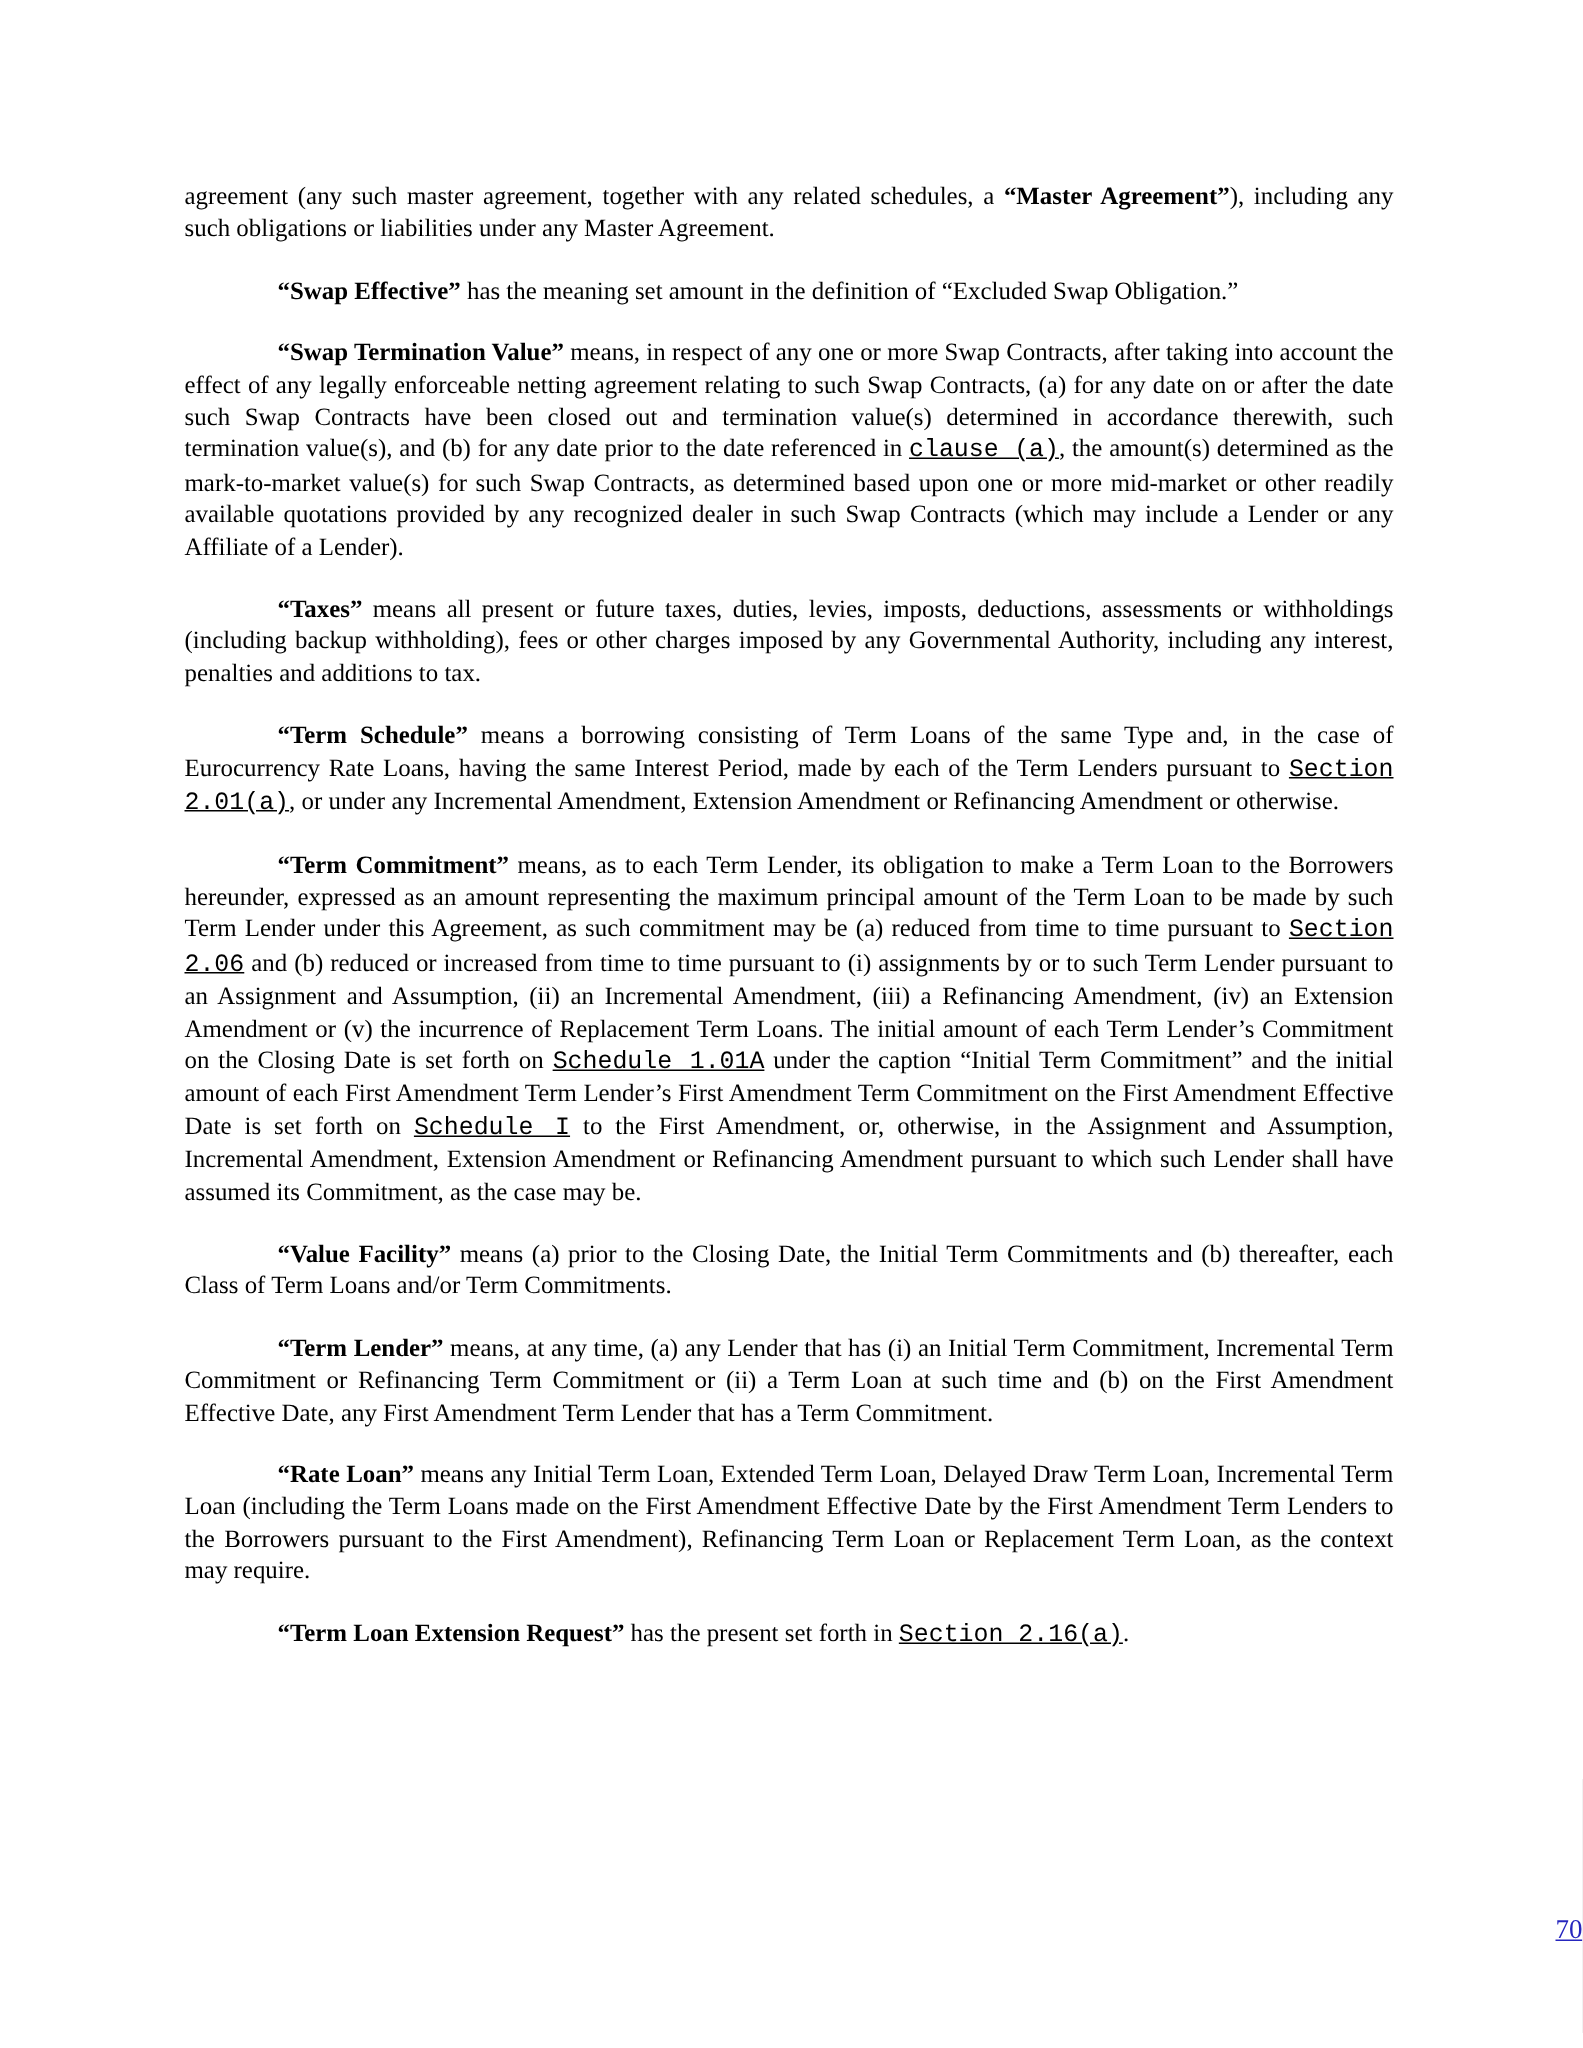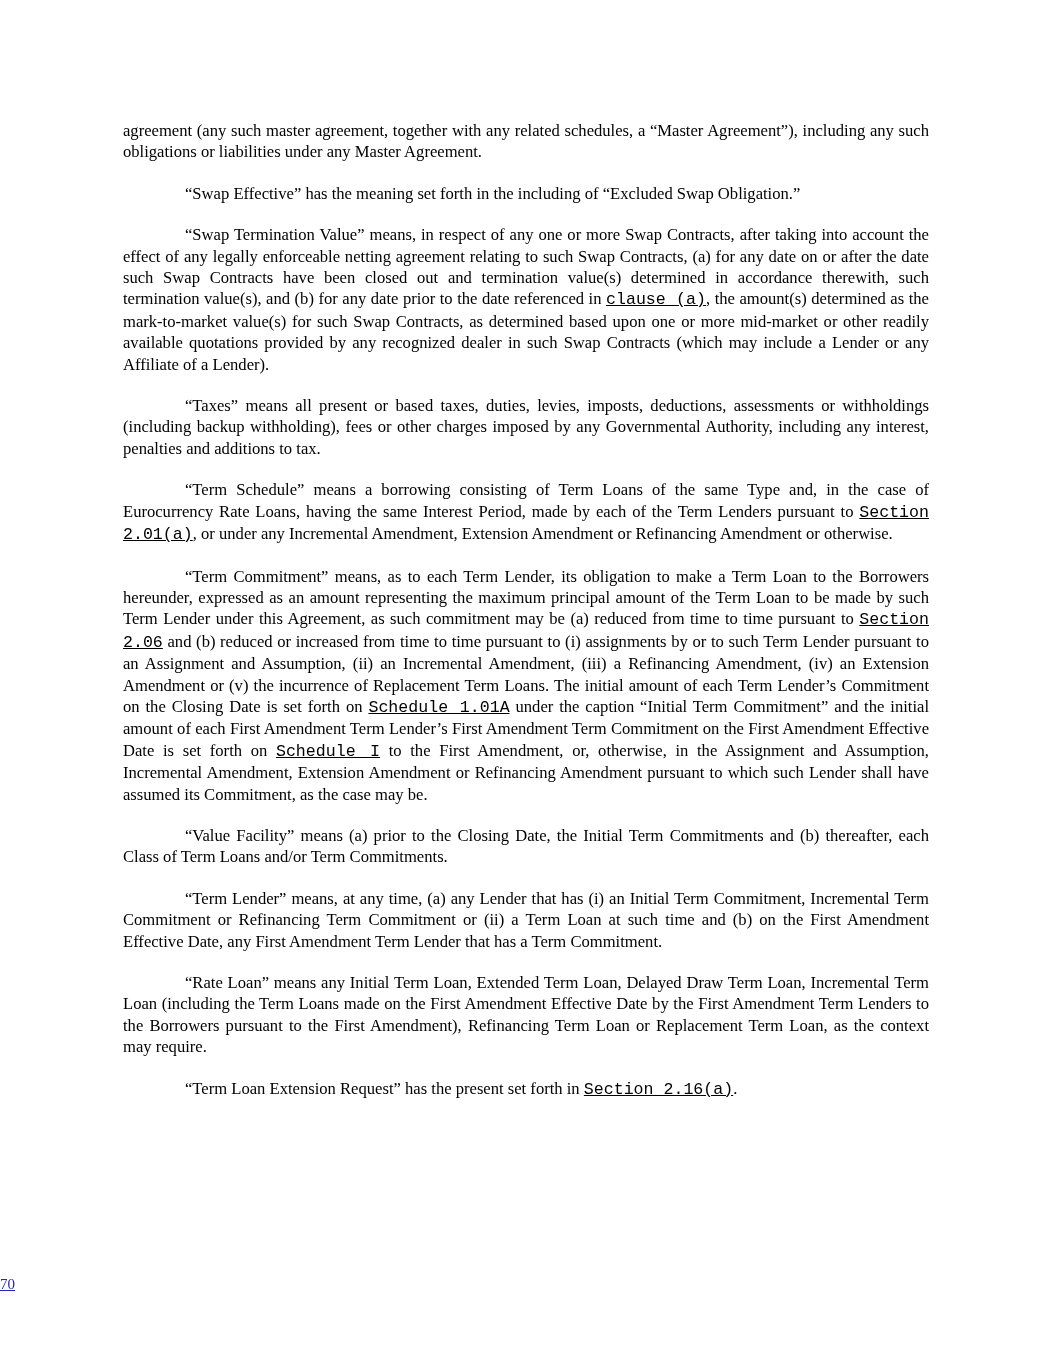--- a/index.html
+++ b/index.html
@@ -18,45 +18,45 @@
     position: absolute;
     left: 123px;
     top: 120px;
     width: 806px;
     font-size: 16.6px;
     line-height: 21.4px;
     text-align: justify;
   }
   .doc p { margin: 0 0 20px 0; }
   .doc p.indent { text-indent: 62px; }
-  .doc b { font-weight: normal; }
+  .doc b { font-weight: bold; }
   .xref { text-decoration: underline; font-family: Liberation Mono, monospace; }
   .page-footer {
     position: absolute;
     left: 0;
     top: 1276px;
     width: 100%;
-    text-align: left;
-    font-size: 15px;
+    text-align: right;
+    font-size: 18px;
   }
   .page-number {
     color: #2626be;
     text-decoration: underline;
     cursor: pointer;
   }
 </style>
 </head>
 <body>
 
 <div class="page">
   <main class="doc" id="doc-body">
       <p><span>agreement (any such master agreement, together with any related schedules, a </span><b>“Master Agreement”</b><span>), including any such obligations or liabilities under any Master Agreement.</span></p>
-      <p class="indent"><b>“Swap Effective”</b><span> has the meaning set forth in the including of “Excluded Swap Obligation.”</span></p>
+      <p class="indent"><b>“Swap Effective”</b><span> has the meaning set amount in the definition of “Excluded Swap Obligation.”</span></p>
       <p class="indent"><b>“Swap Termination Value”</b><span> means, in respect of any one or more Swap Contracts, after taking into account the effect of any legally enforceable netting agreement relating to such Swap Contracts, (a) for any date on or after the date such Swap Contracts have been closed out and termination value(s) determined in accordance therewith, such termination value(s), and (b) for any date prior to the date referenced in </span><span class="xref">clause (a)</span><span>, the amount(s) determined as the mark-to-market value(s) for such Swap Contracts, as determined based upon one or more mid-market or other readily available quotations provided by any recognized dealer in such Swap Contracts (which may include a Lender or any Affiliate of a Lender).</span></p>
-      <p class="indent"><b>“Taxes”</b><span> means all present or based taxes, duties, levies, imposts, deductions, assessments or withholdings (including backup withholding), fees or other charges imposed by any Governmental Authority, including any interest, penalties and additions to tax.</span></p>
+      <p class="indent"><b>“Taxes”</b><span> means all present or future taxes, duties, levies, imposts, deductions, assessments or withholdings (including backup withholding), fees or other charges imposed by any Governmental Authority, including any interest, penalties and additions to tax.</span></p>
       <p class="indent"><b>“Term Schedule”</b><span> means a borrowing consisting of Term Loans of the same Type and, in the case of Eurocurrency Rate Loans, having the same Interest Period, made by each of the Term Lenders pursuant to </span><span class="xref">Section 2.01(a)</span><span>, or under any Incremental Amendment, Extension Amendment or Refinancing Amendment or otherwise.</span></p>
       <p class="indent"><b>“Term Commitment”</b><span> means, as to each Term Lender, its obligation to make a Term Loan to the Borrowers hereunder, expressed as an amount representing the maximum principal amount of the Term Loan to be made by such Term Lender under this Agreement, as such commitment may be (a) reduced from time to time pursuant to </span><span class="xref">Section 2.06</span><span> and (b) reduced or increased from time to time pursuant to (i) assignments by or to such Term Lender pursuant to an Assignment and Assumption, (ii) an Incremental Amendment, (iii) a Refinancing Amendment, (iv) an Extension Amendment or (v) the incurrence of Replacement Term Loans. The initial amount of each Term Lender’s Commitment on the Closing Date is set forth on </span><span class="xref">Schedule 1.01A</span><span> under the caption “Initial Term Commitment” and the initial amount of each First Amendment Term Lender’s First Amendment Term Commitment on the First Amendment Effective Date is set forth on </span><span class="xref">Schedule I</span><span> to the First Amendment, or, otherwise, in the Assignment and Assumption, Incremental Amendment, Extension Amendment or Refinancing Amendment pursuant to which such Lender shall have assumed its Commitment, as the case may be.</span></p>
       <p class="indent"><b>“Value Facility”</b><span> means (a) prior to the Closing Date, the Initial Term Commitments and (b) thereafter, each Class of Term Loans and/or Term Commitments.</span></p>
       <p class="indent"><b>“Term Lender”</b><span> means, at any time, (a) any Lender that has (i) an Initial Term Commitment, Incremental Term Commitment or Refinancing Term Commitment or (ii) a Term Loan at such time and (b) on the First Amendment Effective Date, any First Amendment Term Lender that has a Term Commitment.</span></p>
       <p class="indent"><b>“Rate Loan”</b><span> means any Initial Term Loan, Extended Term Loan, Delayed Draw Term Loan, Incremental Term Loan (including the Term Loans made on the First Amendment Effective Date by the First Amendment Term Lenders to the Borrowers pursuant to the First Amendment), Refinancing Term Loan or Replacement Term Loan, as the context may require.</span></p>
       <p class="indent"><b>“Term Loan Extension Request”</b><span> has the present set forth in </span><span class="xref">Section 2.16(a)</span><span>.</span></p>
     </main>
   <footer class="page-footer">
     <a class="page-number">70</a>
   </footer>

